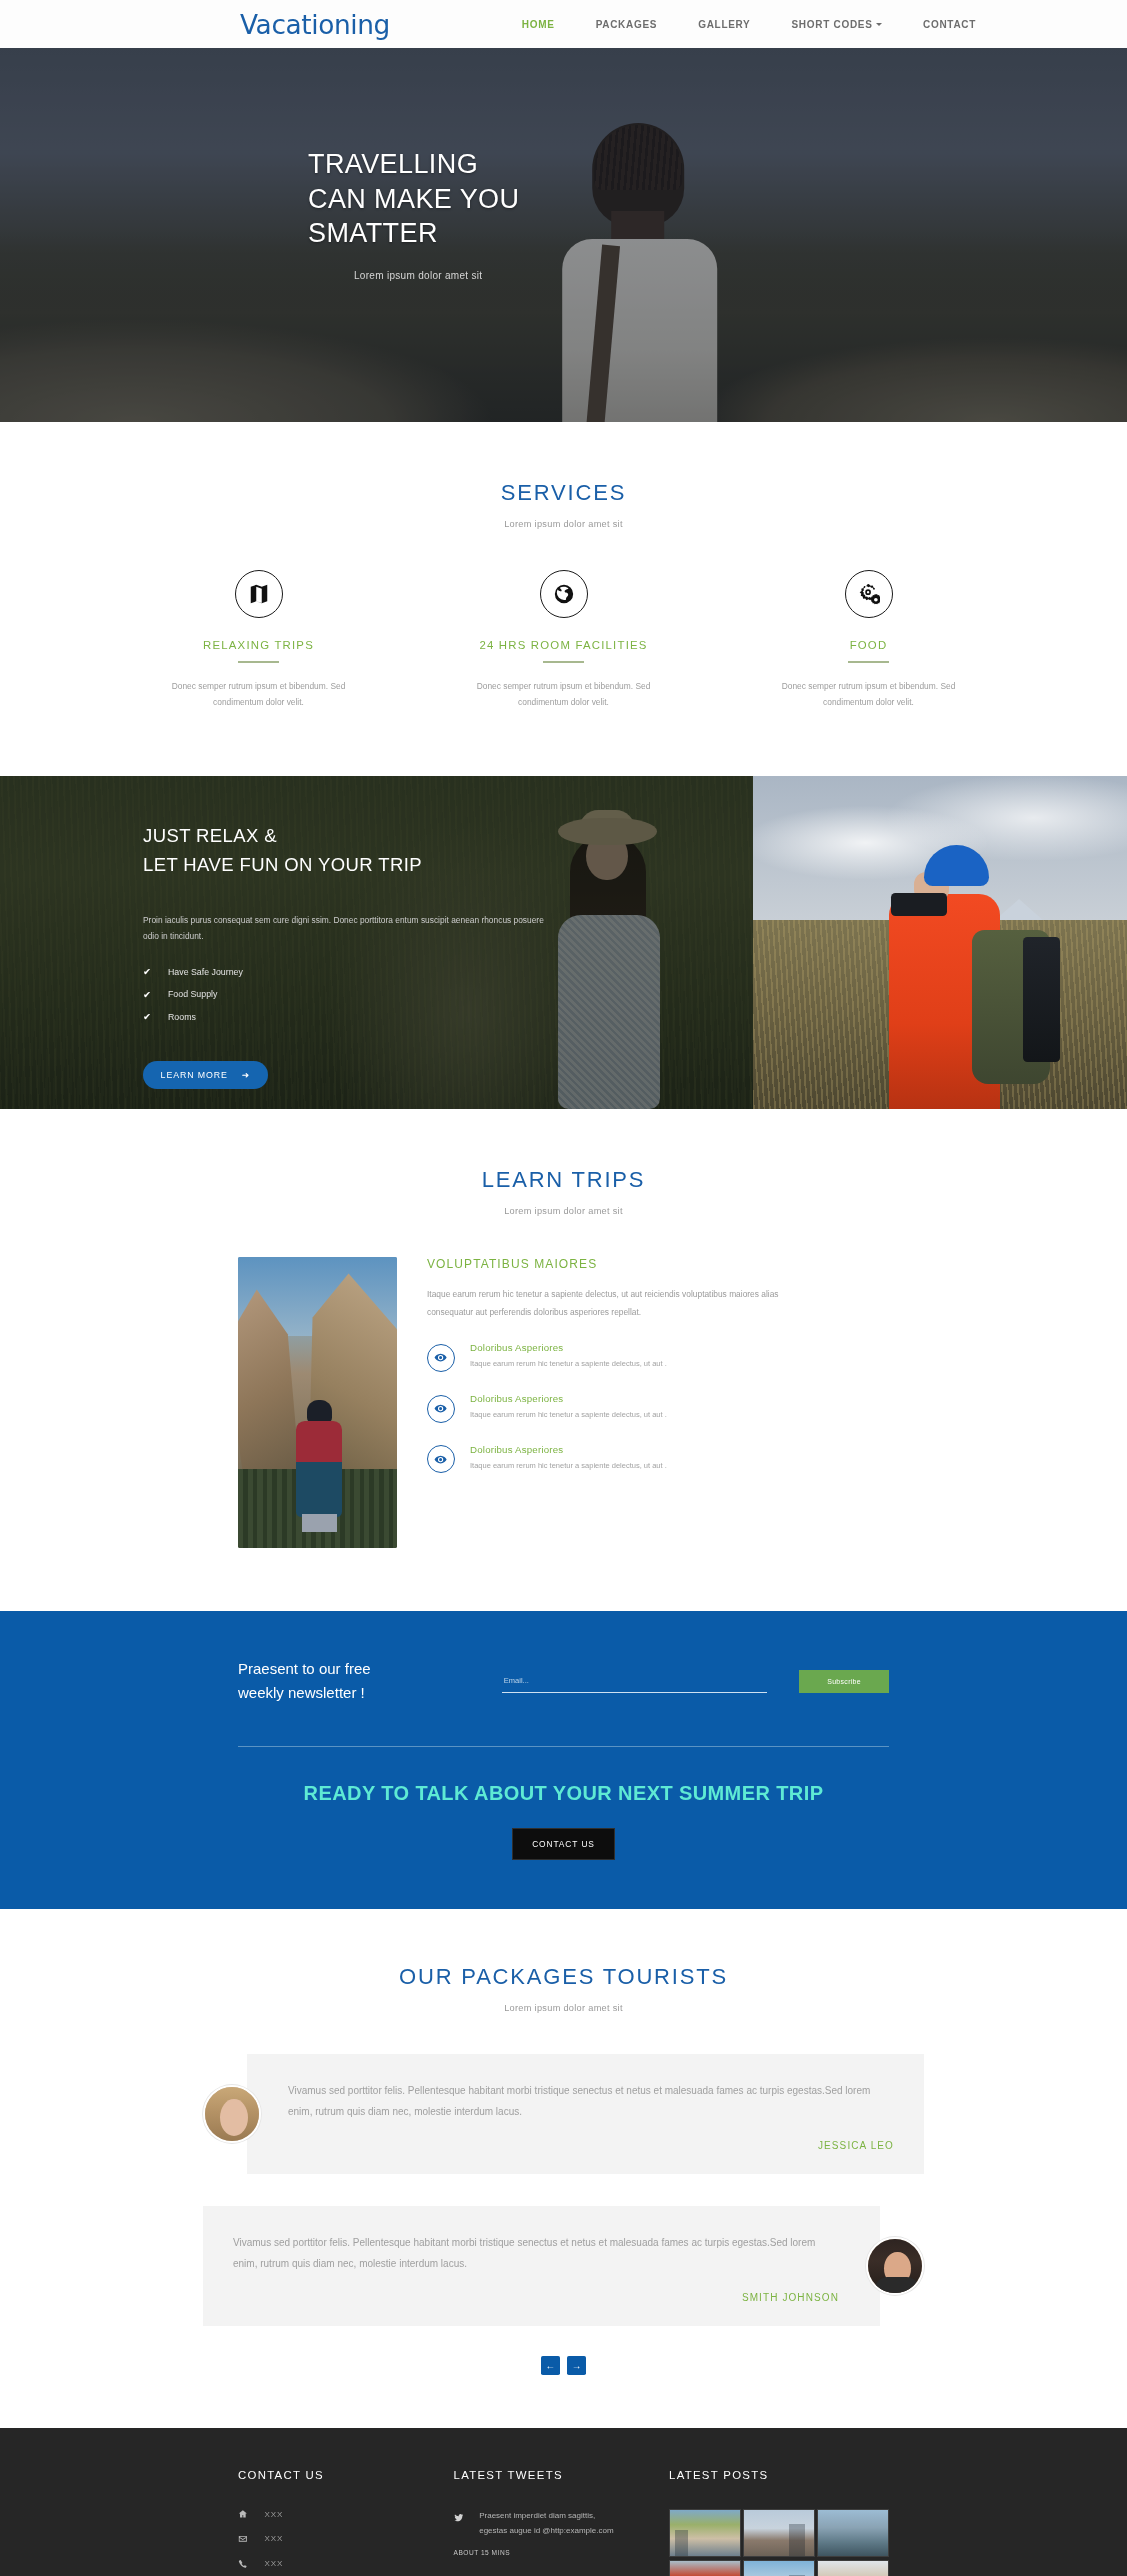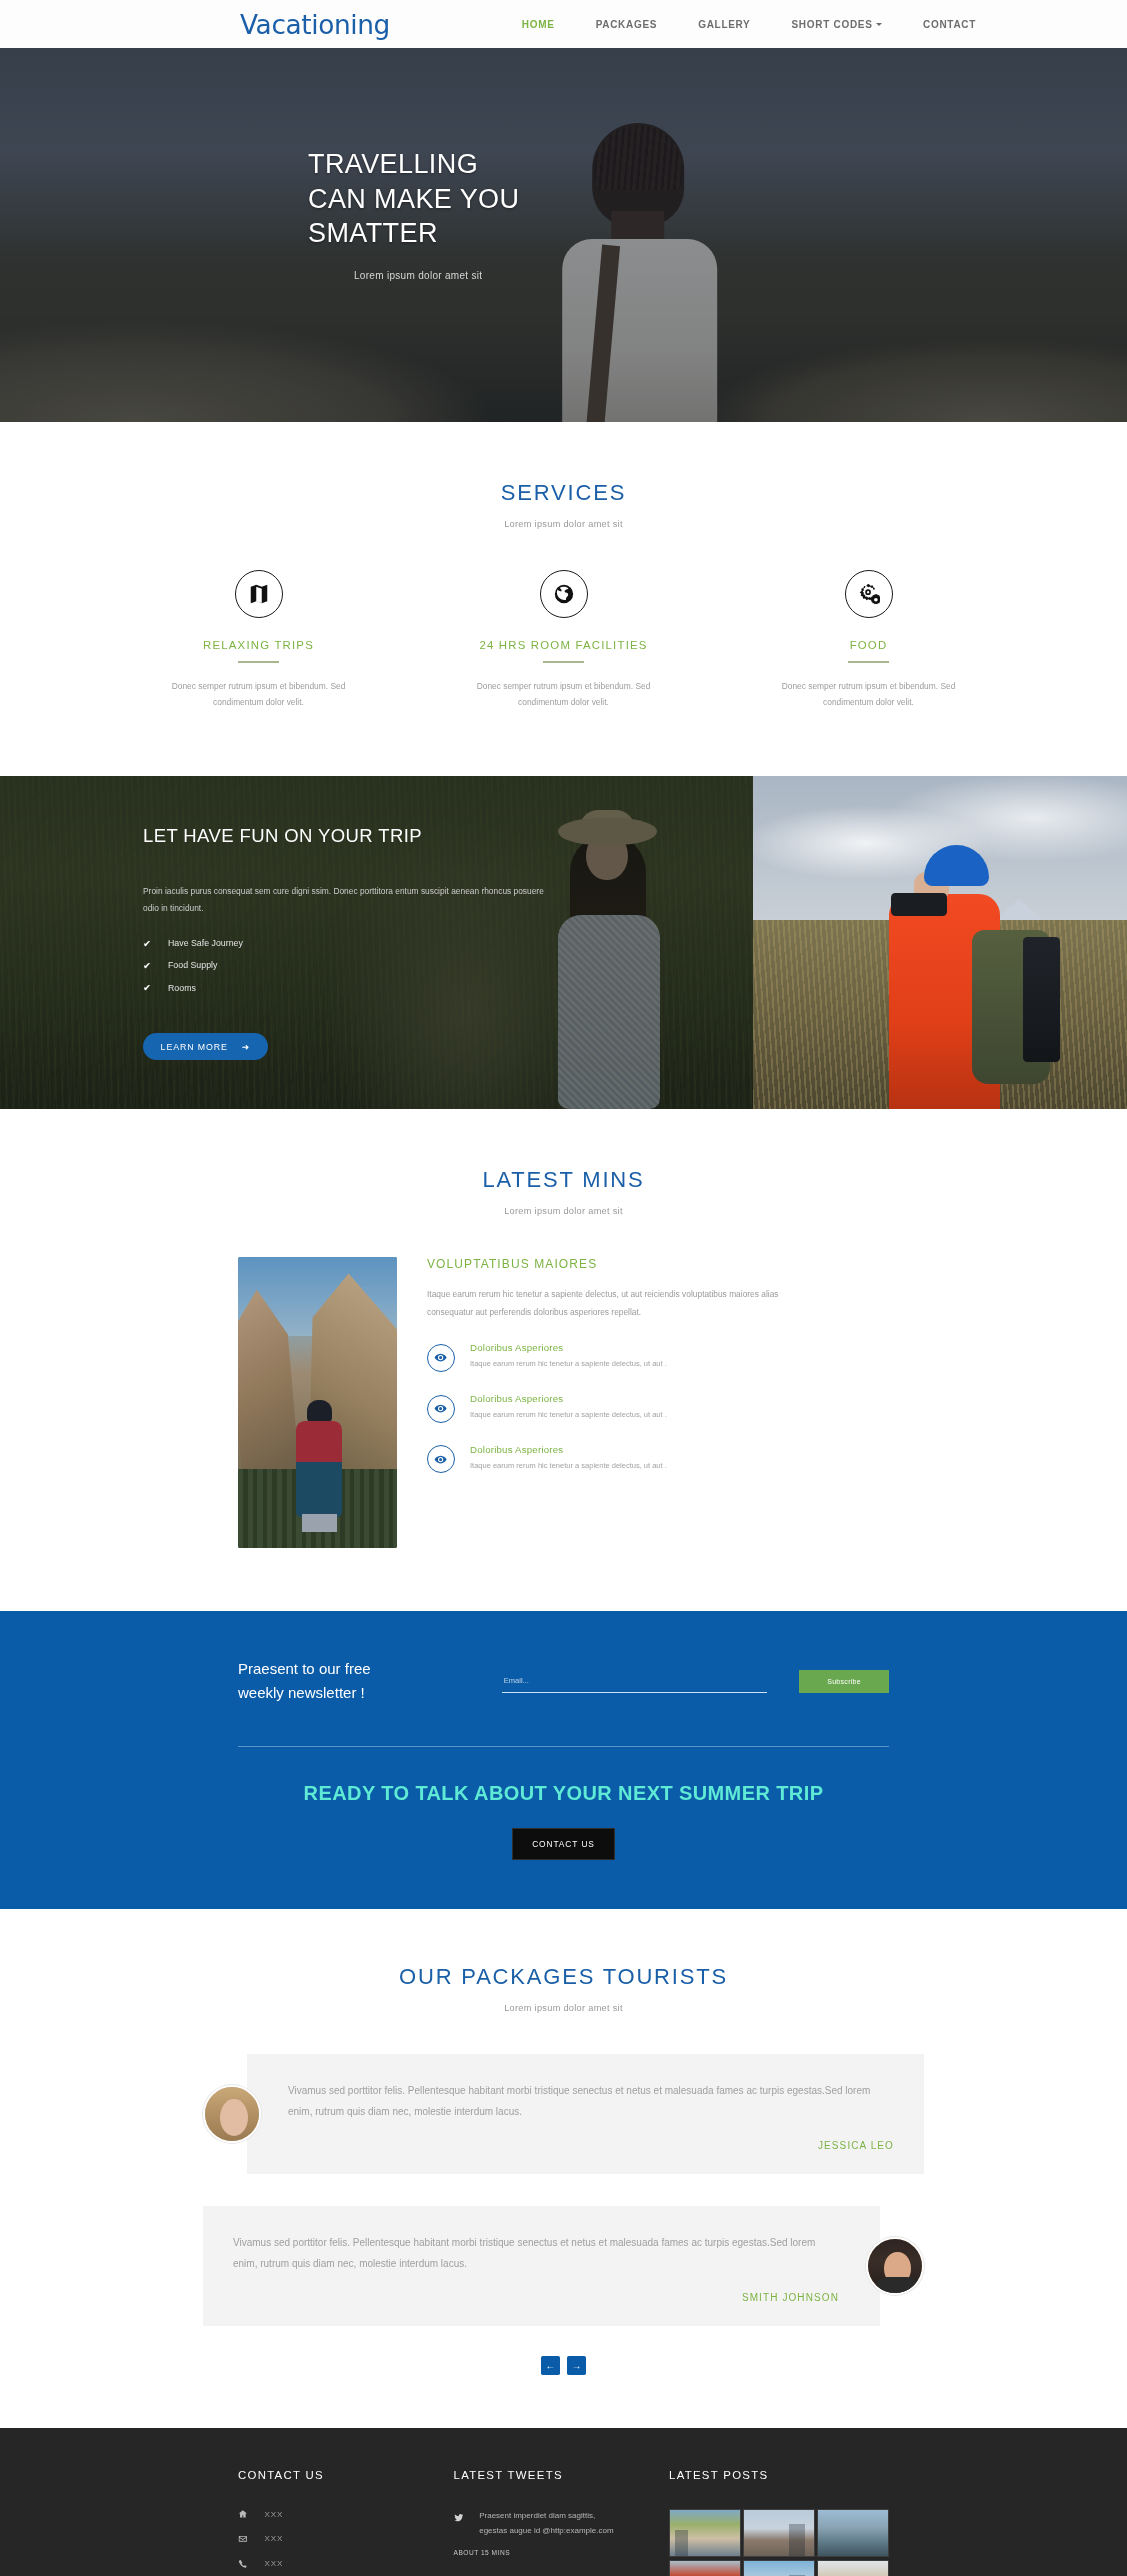--- a/index.html
+++ b/index.html
@@ -422,20 +422,21 @@
       <div class="relax-lady">
         <div class="lady-hair"></div>
           <div class="lady-face"></div>
         <div class="lady-hat2"></div>
           <div class="lady-hat"></div>
           <div class="lady-dress"></div>
       </div>
       <div class="relax-dark"></div>
       <div class="relax-content">
         <div class="relax-title">
+          <div>JUST RELAX &amp;</div>
           <div>LET HAVE FUN ON YOUR TRIP</div>
         </div>
         <div class="relax-p">Proin iaculis purus consequat sem cure digni ssim. Donec porttitora entum suscipit aenean rhoncus posuere odio in tincidunt.</div>
         <ul class="relax-list">
           <li>
               <span class="tick">✔</span>
               <span>Have Safe Journey</span>
             </li>
           <li>
               <span class="tick">✔</span>
@@ -461,21 +462,21 @@
           <div class="pg-pack"></div>
           <div class="pg-gear"></div>
         <div class="pg-face"></div>
           <div class="pg-hat"></div>
           <div class="pg-cam"></div>
       </div>
     </div>
   </div>
 
   <div class="trips">
-    <div class="sec-title">LATEST MINS</div>
+    <div class="sec-title">LEARN TRIPS</div>
     <div class="sec-sub">Lorem ipsum dolor amet sit</div>
     <div class="trips-body">
       <div class="trip-photo">
         <div class="tp-sky"></div>
           <div class="tp-rock1"></div>
           <div class="tp-rock2"></div>
         <div class="tp-trees"></div>
         <div class="tp-man">
             <div class="tpm-head"></div>
             <div class="tpm-top"></div>

